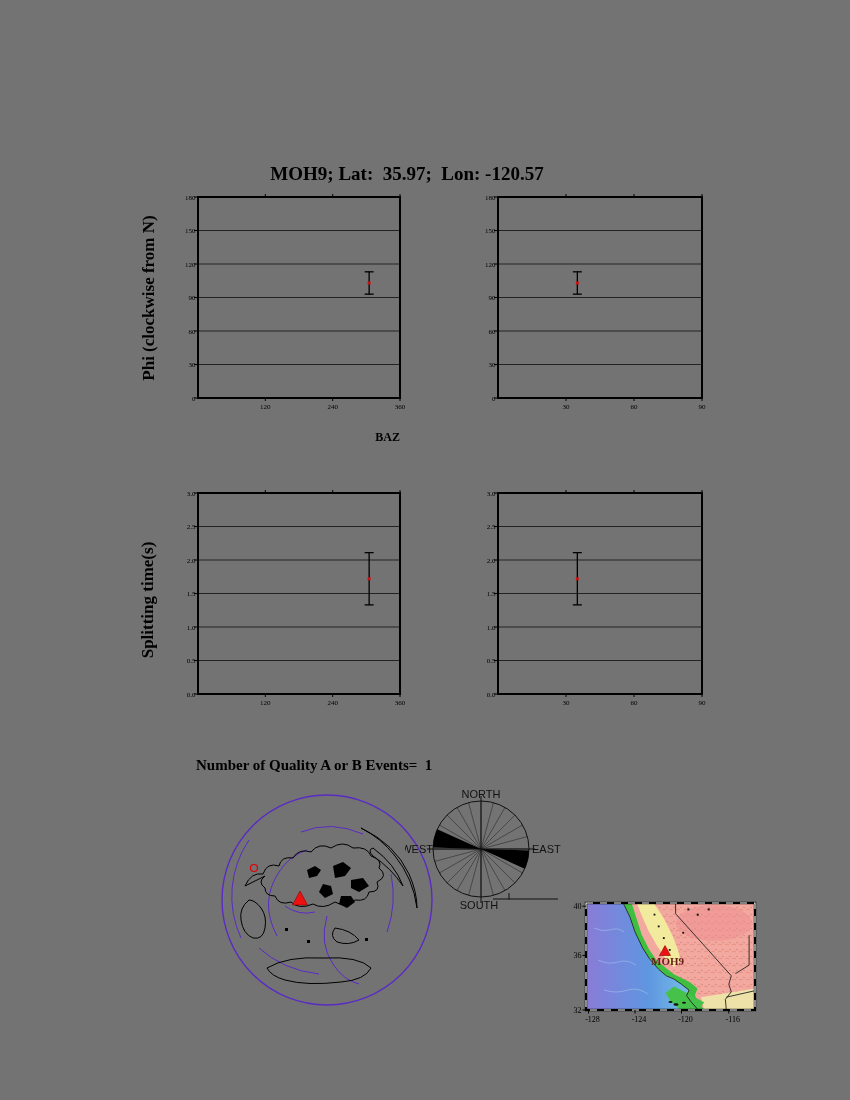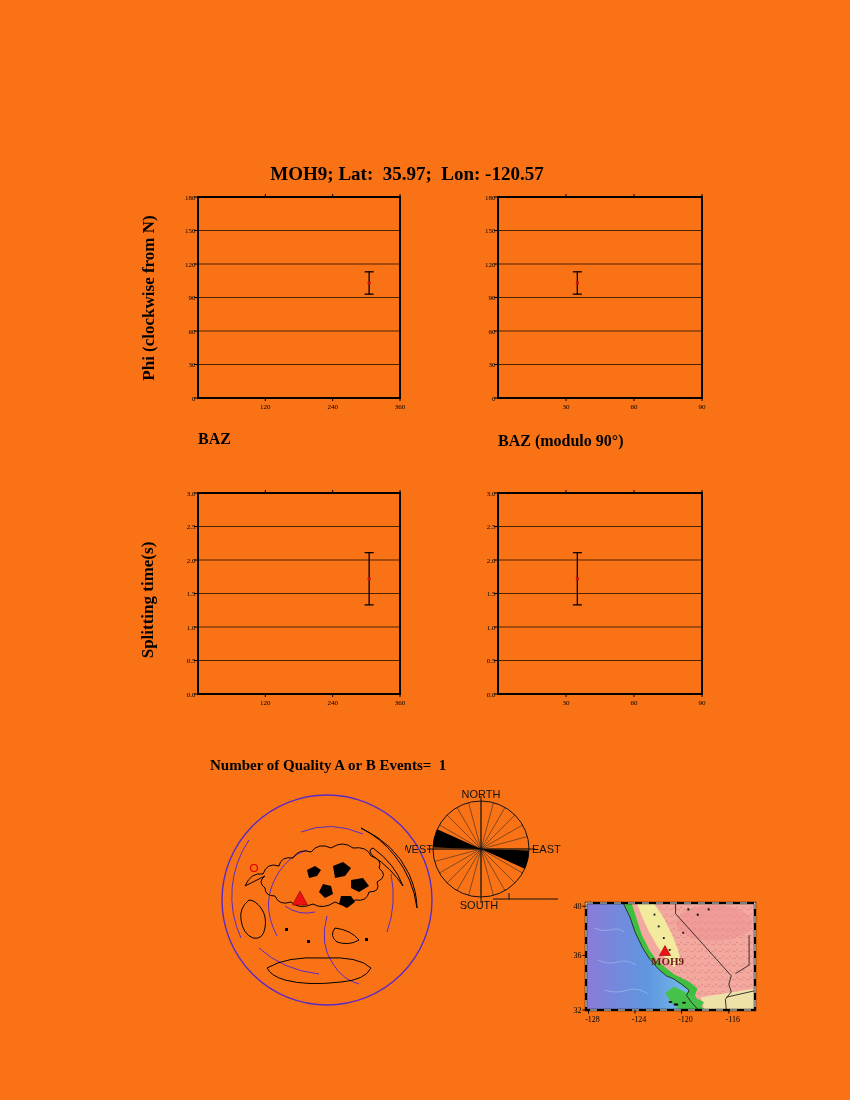--- a/index.html
+++ b/index.html
@@ -1,30 +1,30 @@
 <!DOCTYPE html>
 <html><head>
 <meta charset="utf-8">
 <style>
   html,body{margin:0;padding:0;background:#ffffff;}
-  .canvas{position:relative;width:850px;height:1100px;background:#f97316;
+  .canvas{position:relative;width:850px;height:1100px;background:#737373;
           font-family:"Liberation Serif","DejaVu Serif",serif;overflow:hidden;}
   .abs{position:absolute;}
   .fig-title{left:207px;top:163px;width:400px;text-align:center;
              font-size:19px;font-weight:bold;white-space:pre;color:#000;}
   .rot-label{transform:rotate(-90deg);transform-origin:center center;
              font-size:17px;font-weight:bold;white-space:nowrap;color:#000;}
   .rot-phi{left:-26px;top:288px;width:350px;text-align:center;}
   .rot-time{left:23px;top:590px;width:250px;text-align:center;}
-  .col-label{font-size:16px;font-weight:bold;text-align:left;color:#000;white-space:pre;}
+  .col-label{font-size:12px;font-weight:bold;text-align:right;color:#000;white-space:pre;}
   .col-baz{left:198px;top:430px;width:202px;}
   .col-bazmod{left:498px;top:432px;width:204px;}
   .stats-line{font-size:15px;font-weight:bold;color:#000;white-space:pre;}
   .stats-1{left:211px;top:741px;width:400px;text-align:center;}
-  .stats-2{left:210px;top:757px;}
+  .stats-2{left:196px;top:757px;}
   svg{display:block;}
   svg text{font-family:"Liberation Serif","DejaVu Serif",serif;}
   .rose-txt{font-family:"Liberation Sans","DejaVu Sans",sans-serif;font-size:11px;fill:#111;}
 </style>
 </head>
 <body>
 
 <div class="canvas">
 
   <div class="abs fig-title">MOH9; Lat:  35.97;  Lon: -120.57</div>
@@ -199,21 +199,20 @@
       </g>
       <g>
         <line x1="103.33333333333333" y1="67.63000000000002" x2="103.33333333333333" y2="119.89" stroke="#000" stroke-width="1.3"></line>
         <line x1="98.83333333333333" y1="67.63000000000002" x2="107.83333333333333" y2="67.63000000000002" stroke="#000" stroke-width="1.3"></line>
         <line x1="98.83333333333333" y1="119.89" x2="107.83333333333333" y2="119.89" stroke="#000" stroke-width="1.3"></line>
         <rect x="101.83333333333333" y="92.25999999999999" width="3" height="3" fill="#cc1111"></rect>
       </g>
     </svg>
 
   <div class="abs col-label col-baz">BAZ</div>
-  <div class="abs col-label col-bazmod">BAZ (modulo 90°)</div>
 
   <div class="abs stats-line stats-2">Number of Quality A or B Events=  1</div>
 
   <svg class="abs" style="left:215px;top:788px" width="224" height="224" viewBox="0 0 224 224">
     <circle cx="112" cy="112" r="105" fill="none" stroke="#5a2bc4" stroke-width="1.4"></circle>
     <path d="M 26,150 A 100,100 0 0 1 34,52" fill="none" stroke="#5a2bc4" stroke-width="1"></path>
 
     <g stroke="#5a2bc4" stroke-width="1" fill="none">
       <path d="M62,148 q-18,-34 2,-64 q10,-16 28,-22"></path>
       <path d="M112,128 q-8,28 6,48 q10,16 26,20"></path>

